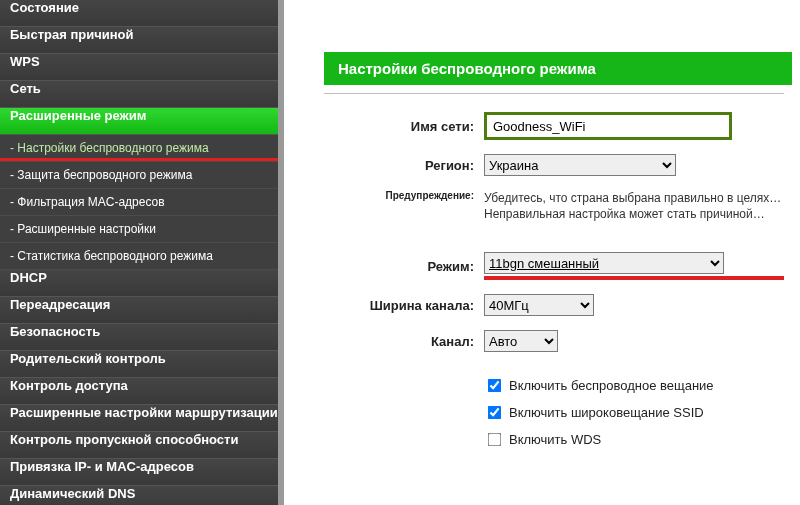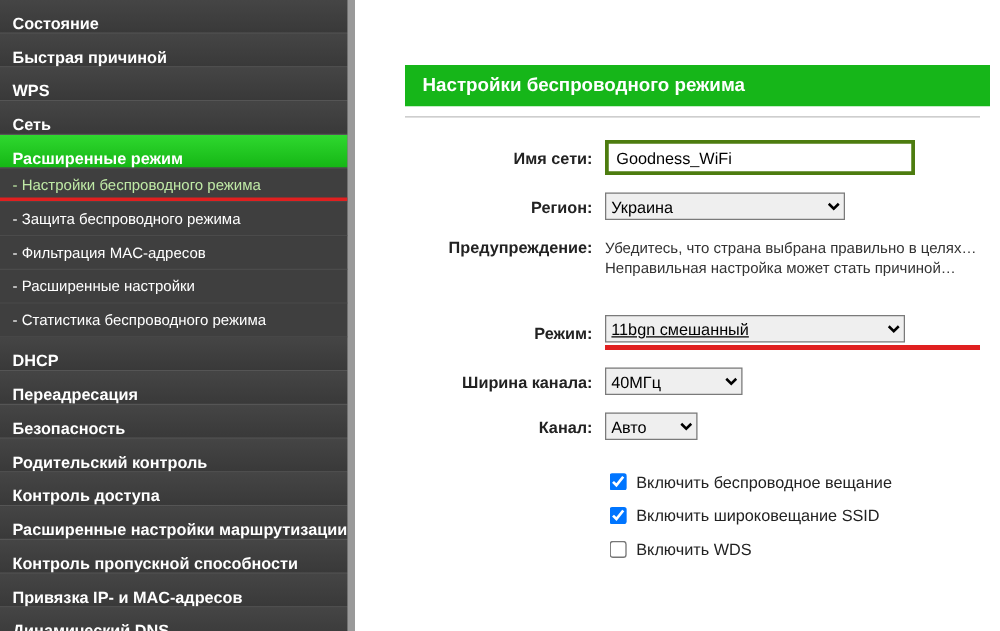--- a/index.html
+++ b/index.html
@@ -1,41 +1,41 @@
 <!DOCTYPE html>
 <html><head>
 <meta charset="utf-8">
 <style>
   html,body{margin:0;padding:0;font-family:Arial,Helvetica,sans-serif;font-size:13px;background:#fff;color:#222;}
   .app{width:800px;height:505px;display:flex;overflow:hidden;}
   
   .sidebar{width:278px;flex:none;background:#3a3a3a;height:100%;overflow:hidden;position:relative;}
   .sidebar-inner{position:absolute;top:0;left:0;right:0;}
-  .nav-item{display:flex;align-items:flex-end;height:26px;padding:0 10px;color:#fff;font-weight:bold;font-size:13px;border-bottom:1px solid #555;background:linear-gradient(#454545,#393939);cursor:pointer;white-space:nowrap;overflow:hidden;}
+  .nav-item{display:flex;align-items:flex-start;height:26px;padding:0 10px;color:#fff;font-weight:bold;font-size:13px;border-bottom:1px solid #555;background:linear-gradient(#454545,#393939);cursor:pointer;white-space:nowrap;overflow:hidden;}
   .nav-item.active{background:linear-gradient(#2fd82f,#15b715);color:#fff;}
   .nav-sub{display:flex;align-items:center;height:26px;padding:0 10px 0 10px;color:#ffffff;font-weight:normal;font-size:12px;border-bottom:1px solid #4b4b4b;background:#3f3f3f;cursor:pointer;white-space:nowrap;overflow:hidden;}
   .nav-sub.hl{color:#bfe9a6;}
   .red-underline{box-shadow:inset 0 -3px 0 0 #e02020;}
   
   .content{flex:1;padding:0 0 0 0;overflow:hidden;border-radius:14px;}
   .content-inner{padding:10px 0 0 40px;}
   .panel-title{background:#16b619;color:#fff;font-weight:bold;font-size:15px;padding:8px 14px;margin:42px 0 0 0;width:440px;}
   .hr{border:none;border-top:1px solid #bfbfbf;margin:8px 0 18px 0;width:460px;}
   .form{width:460px;}
   .row{display:flex;align-items:center;margin-bottom:14px;}
   .row .lab{width:150px;text-align:right;padding-right:10px;font-weight:bold;font-size:13px;color:#222;}
   .row .ctl{flex:1;display:flex;align-items:center;}
   input.text{height:20px;border:3px solid #4d7c0f;padding:1px 6px;font-size:13px;width:230px;background:#fff;}
   select.sel{height:22px;border:1px solid #7a7a7a;font-size:13px;background:#efefef;}
   .sel-region{width:192px;}
   .sel-mode{width:240px;text-decoration:underline;}
   .sel-cw{width:110px;}
   .sel-ch{width:74px;}
   .warn-row{display:flex;margin-bottom:12px;}
-  .warn-row .lab{width:150px;text-align:right;padding-right:10px;font-weight:bold;font-size:13px;}
+  .warn-row .lab{width:150px;text-align:right;padding-right:10px;font-weight:bold;font-size:10px;}
   .warn-row .msg{flex:1;font-size:12px;color:#333;line-height:1.35;}
   .red-bar{height:4px;background:#e02020;margin:2px 0 0 0;}
   .gap{height:18px;}
   .chk-block{margin-left:160px;margin-top:24px;}
   .chk-row{display:flex;align-items:center;margin-bottom:8px;font-size:13px;}
   .chk-row input{margin-right:8px;transform:scale(1.05);}
   .divider-vert{width:6px;background:#9a9a9a;height:100%;}
 </style>
 </head>
 <body>

